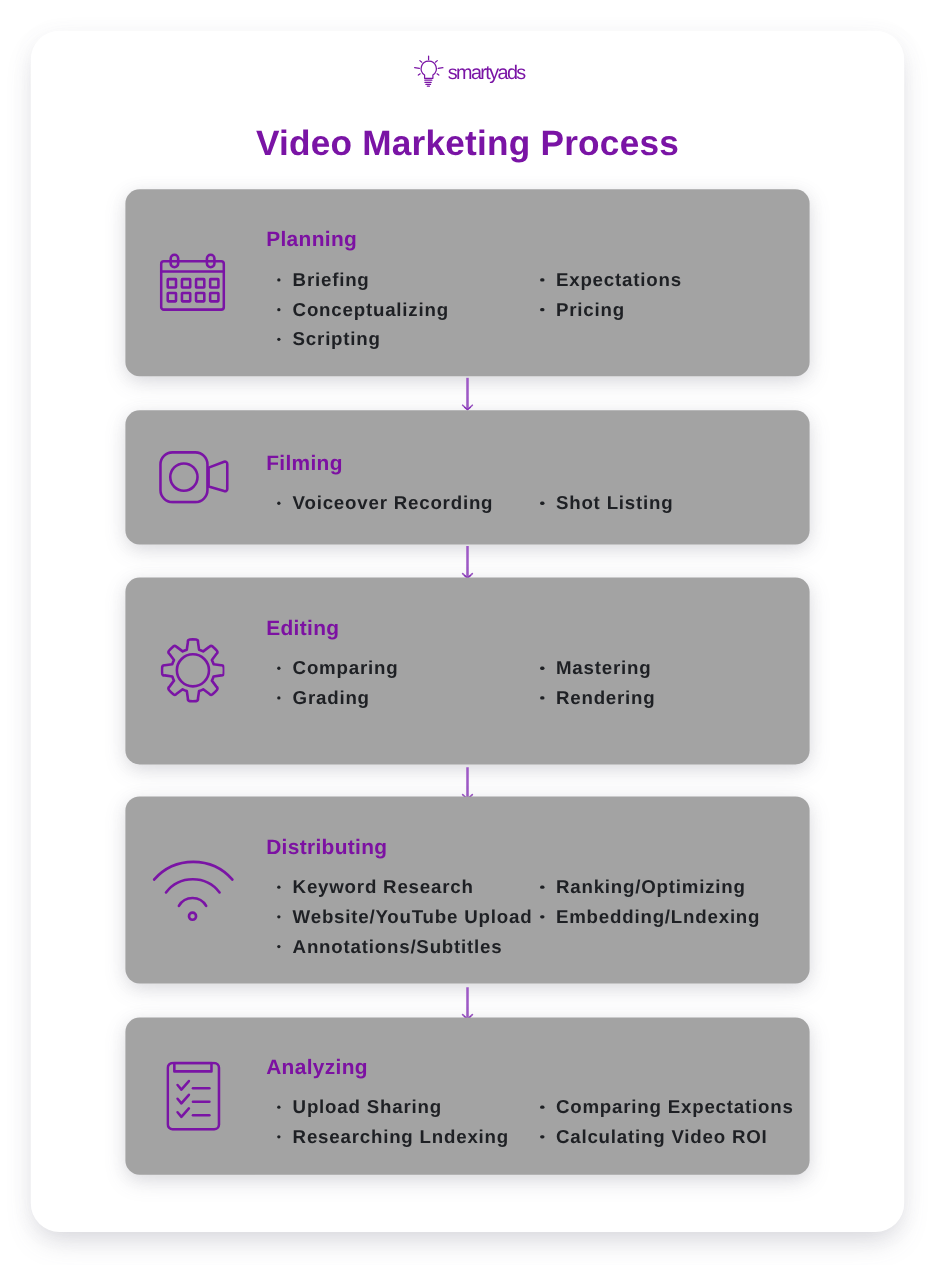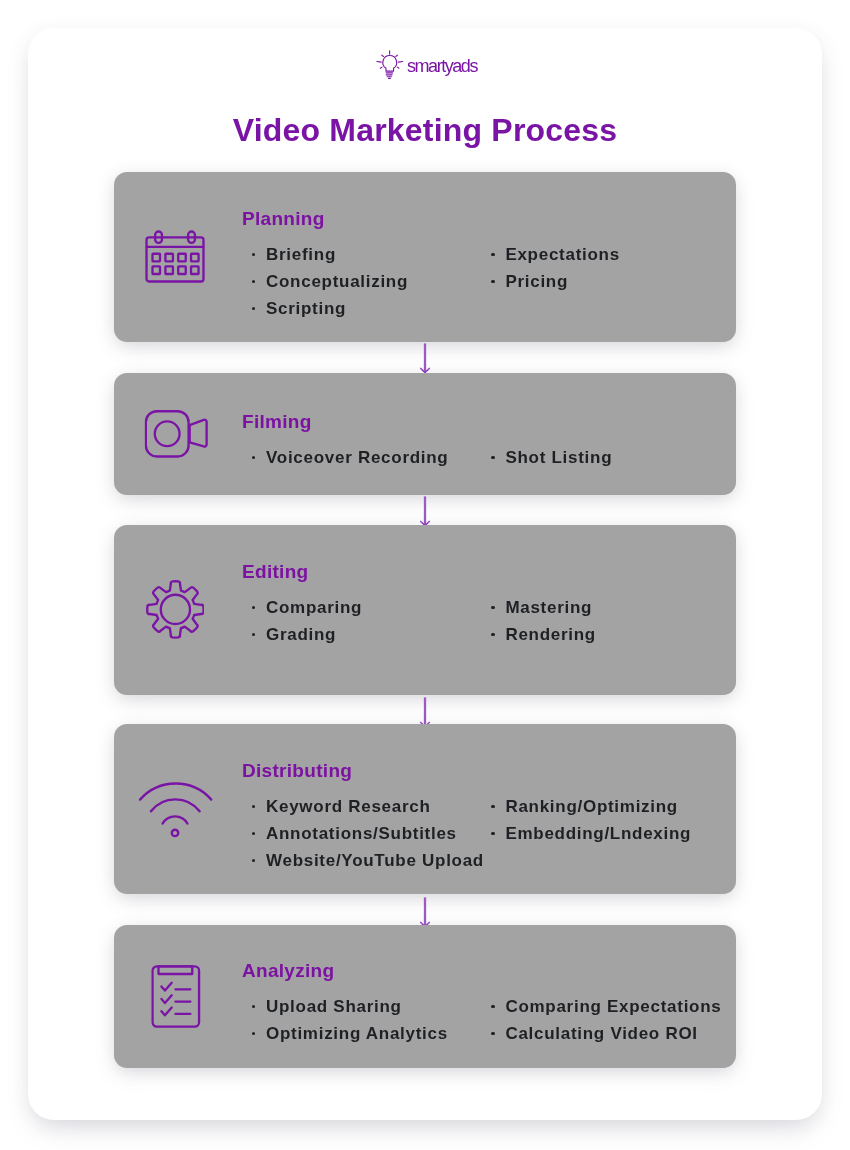--- a/index.html
+++ b/index.html
@@ -210,22 +210,22 @@
       <path d="M23.5 43.8 A 14.9 14.9 0 0 1 49.3 43.8"></path>
       <circle cx="36.4" cy="53.6" r="3.35"></circle>
     </svg>
         </div>
         <div class="card-body" style="top: 35.4px;">
           <div class="card-title">Distributing</div>
           <div class="cols">
             <div class="col">
               <ul class="items">
                 <li>Keyword Research</li>
+                <li>Website/YouTube Upload</li>
                 <li>Annotations/Subtitles</li>
-                <li>Website/YouTube Upload</li>
               </ul>
             </div>
             <div class="col">
               <ul class="items">
                 <li>Ranking/Optimizing</li>
                 <li>Embedding/Lndexing</li>
               </ul>
             </div>
           </div>
         </div>
@@ -249,21 +249,21 @@
       <path d="M24.2 37.3 L40.0 37.3"></path>
       <path d="M24.2 50.3 L40.0 50.3"></path>
     </svg>
         </div>
         <div class="card-body" style="top: 34.8px;">
           <div class="card-title">Analyzing</div>
           <div class="cols">
             <div class="col">
               <ul class="items">
                 <li>Upload Sharing</li>
-                <li>Optimizing Analytics</li>
+                <li>Researching Lndexing</li>
               </ul>
             </div>
             <div class="col">
               <ul class="items">
                 <li>Comparing Expectations</li>
                 <li>Calculating Video ROI</li>
               </ul>
             </div>
           </div>
         </div>

